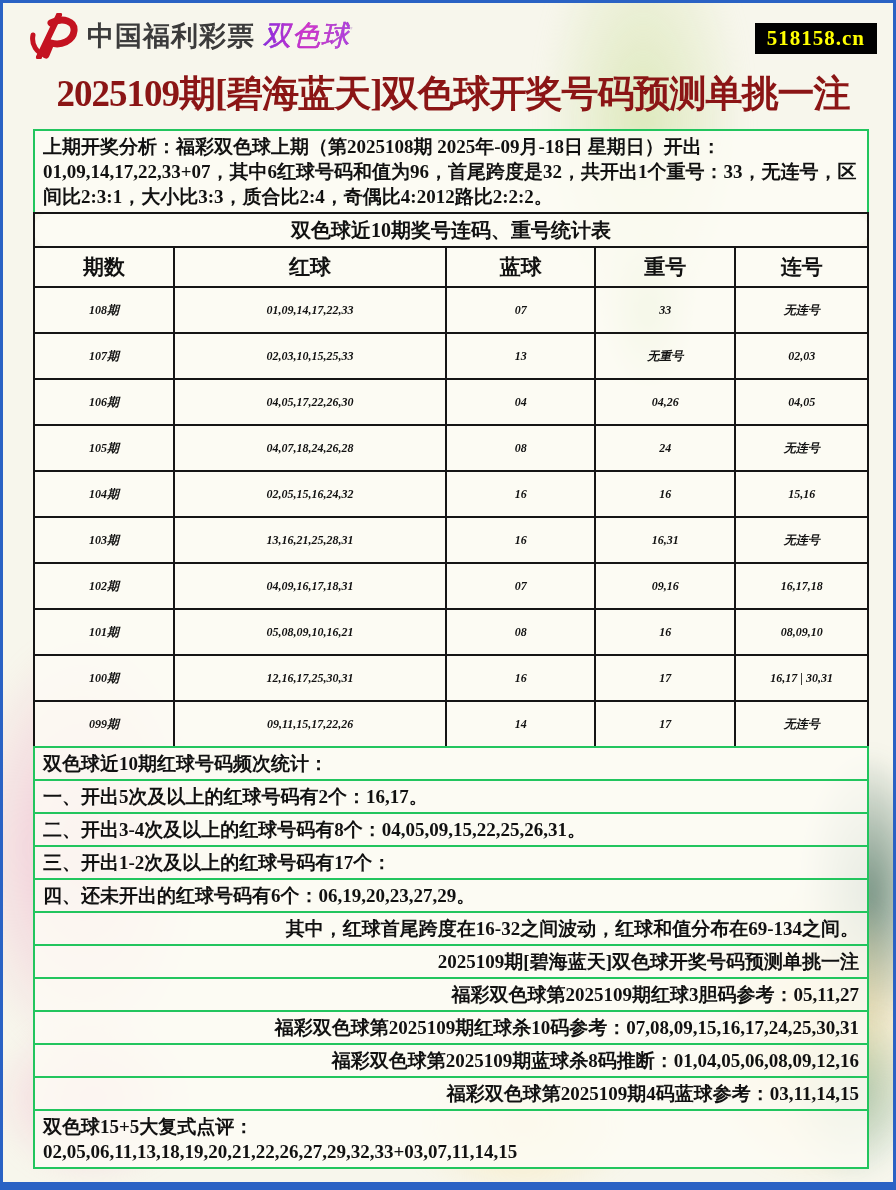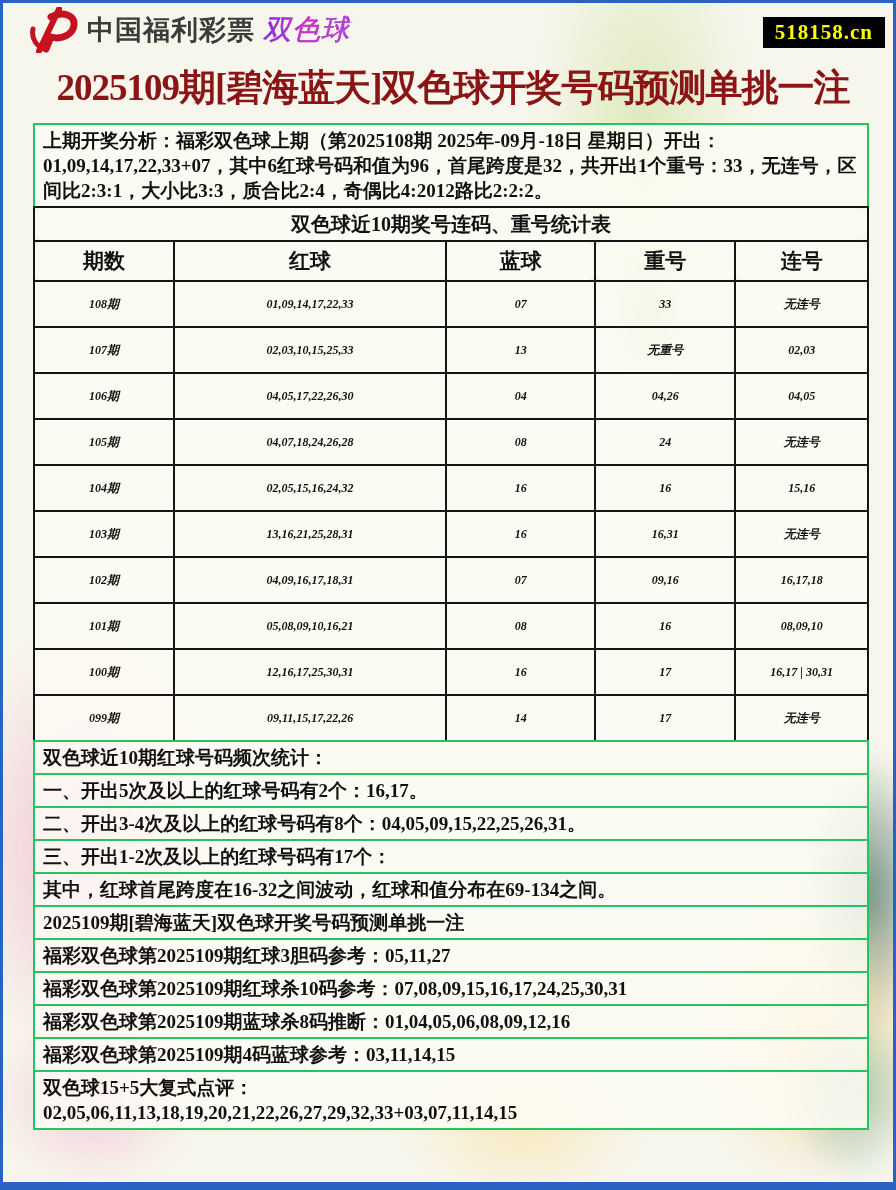--- a/index.html
+++ b/index.html
@@ -21,65 +21,65 @@
   .b-pink-left  {left:-40px;top:630px;width:240px;height:430px;background:radial-gradient(ellipse,rgba(236,150,192,.55),rgba(236,150,192,0) 72%);}
   .b-pink-left2 {left:-10px;top:1010px;width:200px;height:170px;background:radial-gradient(ellipse,rgba(242,168,200,.55),rgba(242,168,200,0) 72%);}
   .b-dark-right {left:800px;top:750px;width:130px;height:280px;background:radial-gradient(ellipse,rgba(30,78,58,.6),rgba(30,78,58,0) 72%);}
   .b-orange-right{left:690px;top:880px;width:240px;height:300px;background:radial-gradient(ellipse,rgba(246,196,84,.5),rgba(246,196,84,0) 70%);}
   .b-yellow-bot {left:400px;top:1040px;width:240px;height:160px;background:radial-gradient(ellipse,rgba(250,216,120,.4),rgba(250,216,120,0) 70%);}
   .b-teal-bot   {left:780px;top:1000px;width:140px;height:180px;background:radial-gradient(ellipse,rgba(60,140,120,.4),rgba(60,140,120,0) 70%);}
 
   .inner{position:relative;z-index:1;}
 
   
-  .header{position:relative;height:52px;margin-top:4px;}
+  .header{position:relative;height:52px;margin-top:10px;}
   .logo-row{position:absolute;left:26px;top:0;display:flex;align-items:center;gap:8px;}
   .logo-svg{width:50px;height:46px;}
   .brand-org{font-weight:bold;font-size:27px;color:#3b3b3b;letter-spacing:1px;}
   .brand-product{
     font-weight:normal;font-style:italic;font-size:28px;letter-spacing:1px;
     background:linear-gradient(90deg,#8a2be2,#d633cc,#b040e0);
     -webkit-background-clip:text;background-clip:text;color:transparent;
     -webkit-text-stroke:.5px rgba(120,30,160,.35);
   }
   .site-badge{
-    position:absolute;right:8px;top:10px;
+    position:absolute;right:16px;top:10px;
     background:#000;color:#ffff00;
     font-weight:bold;font-size:21px;letter-spacing:1px;
     padding:3px 12px;font-family:"Liberation Serif","DejaVu Serif",serif;
   }
   .page-title{
     margin:4px 14px 10px 24px;
     text-align:center;
     color:#8b1515;font-weight:bold;font-size:37px;
     letter-spacing:-1px;white-space:nowrap;
   }
 
   
   .content{margin:0 30px;width:836px;box-sizing:border-box;}
   .box{
     box-sizing:border-box;border:2px solid #22c55e;margin-top:-2px;
     background:rgba(253,252,245,.85);
     font-weight:bold;font-size:19px;color:#111;
     padding:3px 8px;line-height:25px;text-align:left;
   }
   .box.first{margin-top:0;}
-  .box.center{text-align:left;}
+  .box.center{text-align:right;}
 
   
   table.stat{
     width:100%;border-collapse:collapse;margin-top:-2px;
     font-weight:bold;font-size:20px;color:#111;
   }
   table.stat td{
     border:2px solid #151515;text-align:center;
     background:rgba(253,252,245,.85);padding:2px 4px;
   }
   td.t-title{height:28px;font-size:20px;border-radius:16px;}
-  tr.hdr td{height:34px;font-size:21px;border-radius:12px;}
+  tr.hdr td{height:34px;font-size:21px;}
   tr.data td{height:40px;font-size:12px;font-style:italic;}
   .c-period{width:16.8%;}
   .c-red{width:32.6%;}
   .c-blue{width:17.9%;}
   .c-repeat{width:16.8%;}
   .c-conseq{width:15.9%;}
   tr.data td.conseq-wrap{line-height:22px;padding:2px 14px;}
 </style>
 </head>
 <body>
@@ -207,20 +207,21 @@
           </tr>
         </tbody>
       </table>
 
       <div class="box">双色球近10期红球号码频次统计：</div>
       <div class="box">一、开出5次及以上的红球号码有2个：16,17。</div>
       <div class="box">二、开出3-4次及以上的红球号码有8个：04,05,09,15,22,25,26,31。</div>
       <div class="box">
         <div>三、开出1-2次及以上的红球号码有17个：</div>
       </div>
+      <div class="box">四、还未开出的红球号码有6个：06,19,20,23,27,29。</div>
       <div class="box center">其中，红球首尾跨度在16-32之间波动，红球和值分布在69-134之间。</div>
 
       <div class="box center">2025109期[碧海蓝天]双色球开奖号码预测单挑一注</div>
       <div class="box center">福彩双色球第2025109期红球3胆码参考：05,11,27</div>
       <div class="box center">福彩双色球第2025109期红球杀10码参考：07,08,09,15,16,17,24,25,30,31</div>
       <div class="box center">福彩双色球第2025109期蓝球杀8码推断：01,04,05,06,08,09,12,16</div>
       <div class="box center">福彩双色球第2025109期4码蓝球参考：03,11,14,15</div>
       <div class="box">
         <div>双色球15+5大复式点评：</div>
         <div>02,05,06,11,13,18,19,20,21,22,26,27,29,32,33+03,07,11,14,15</div>

